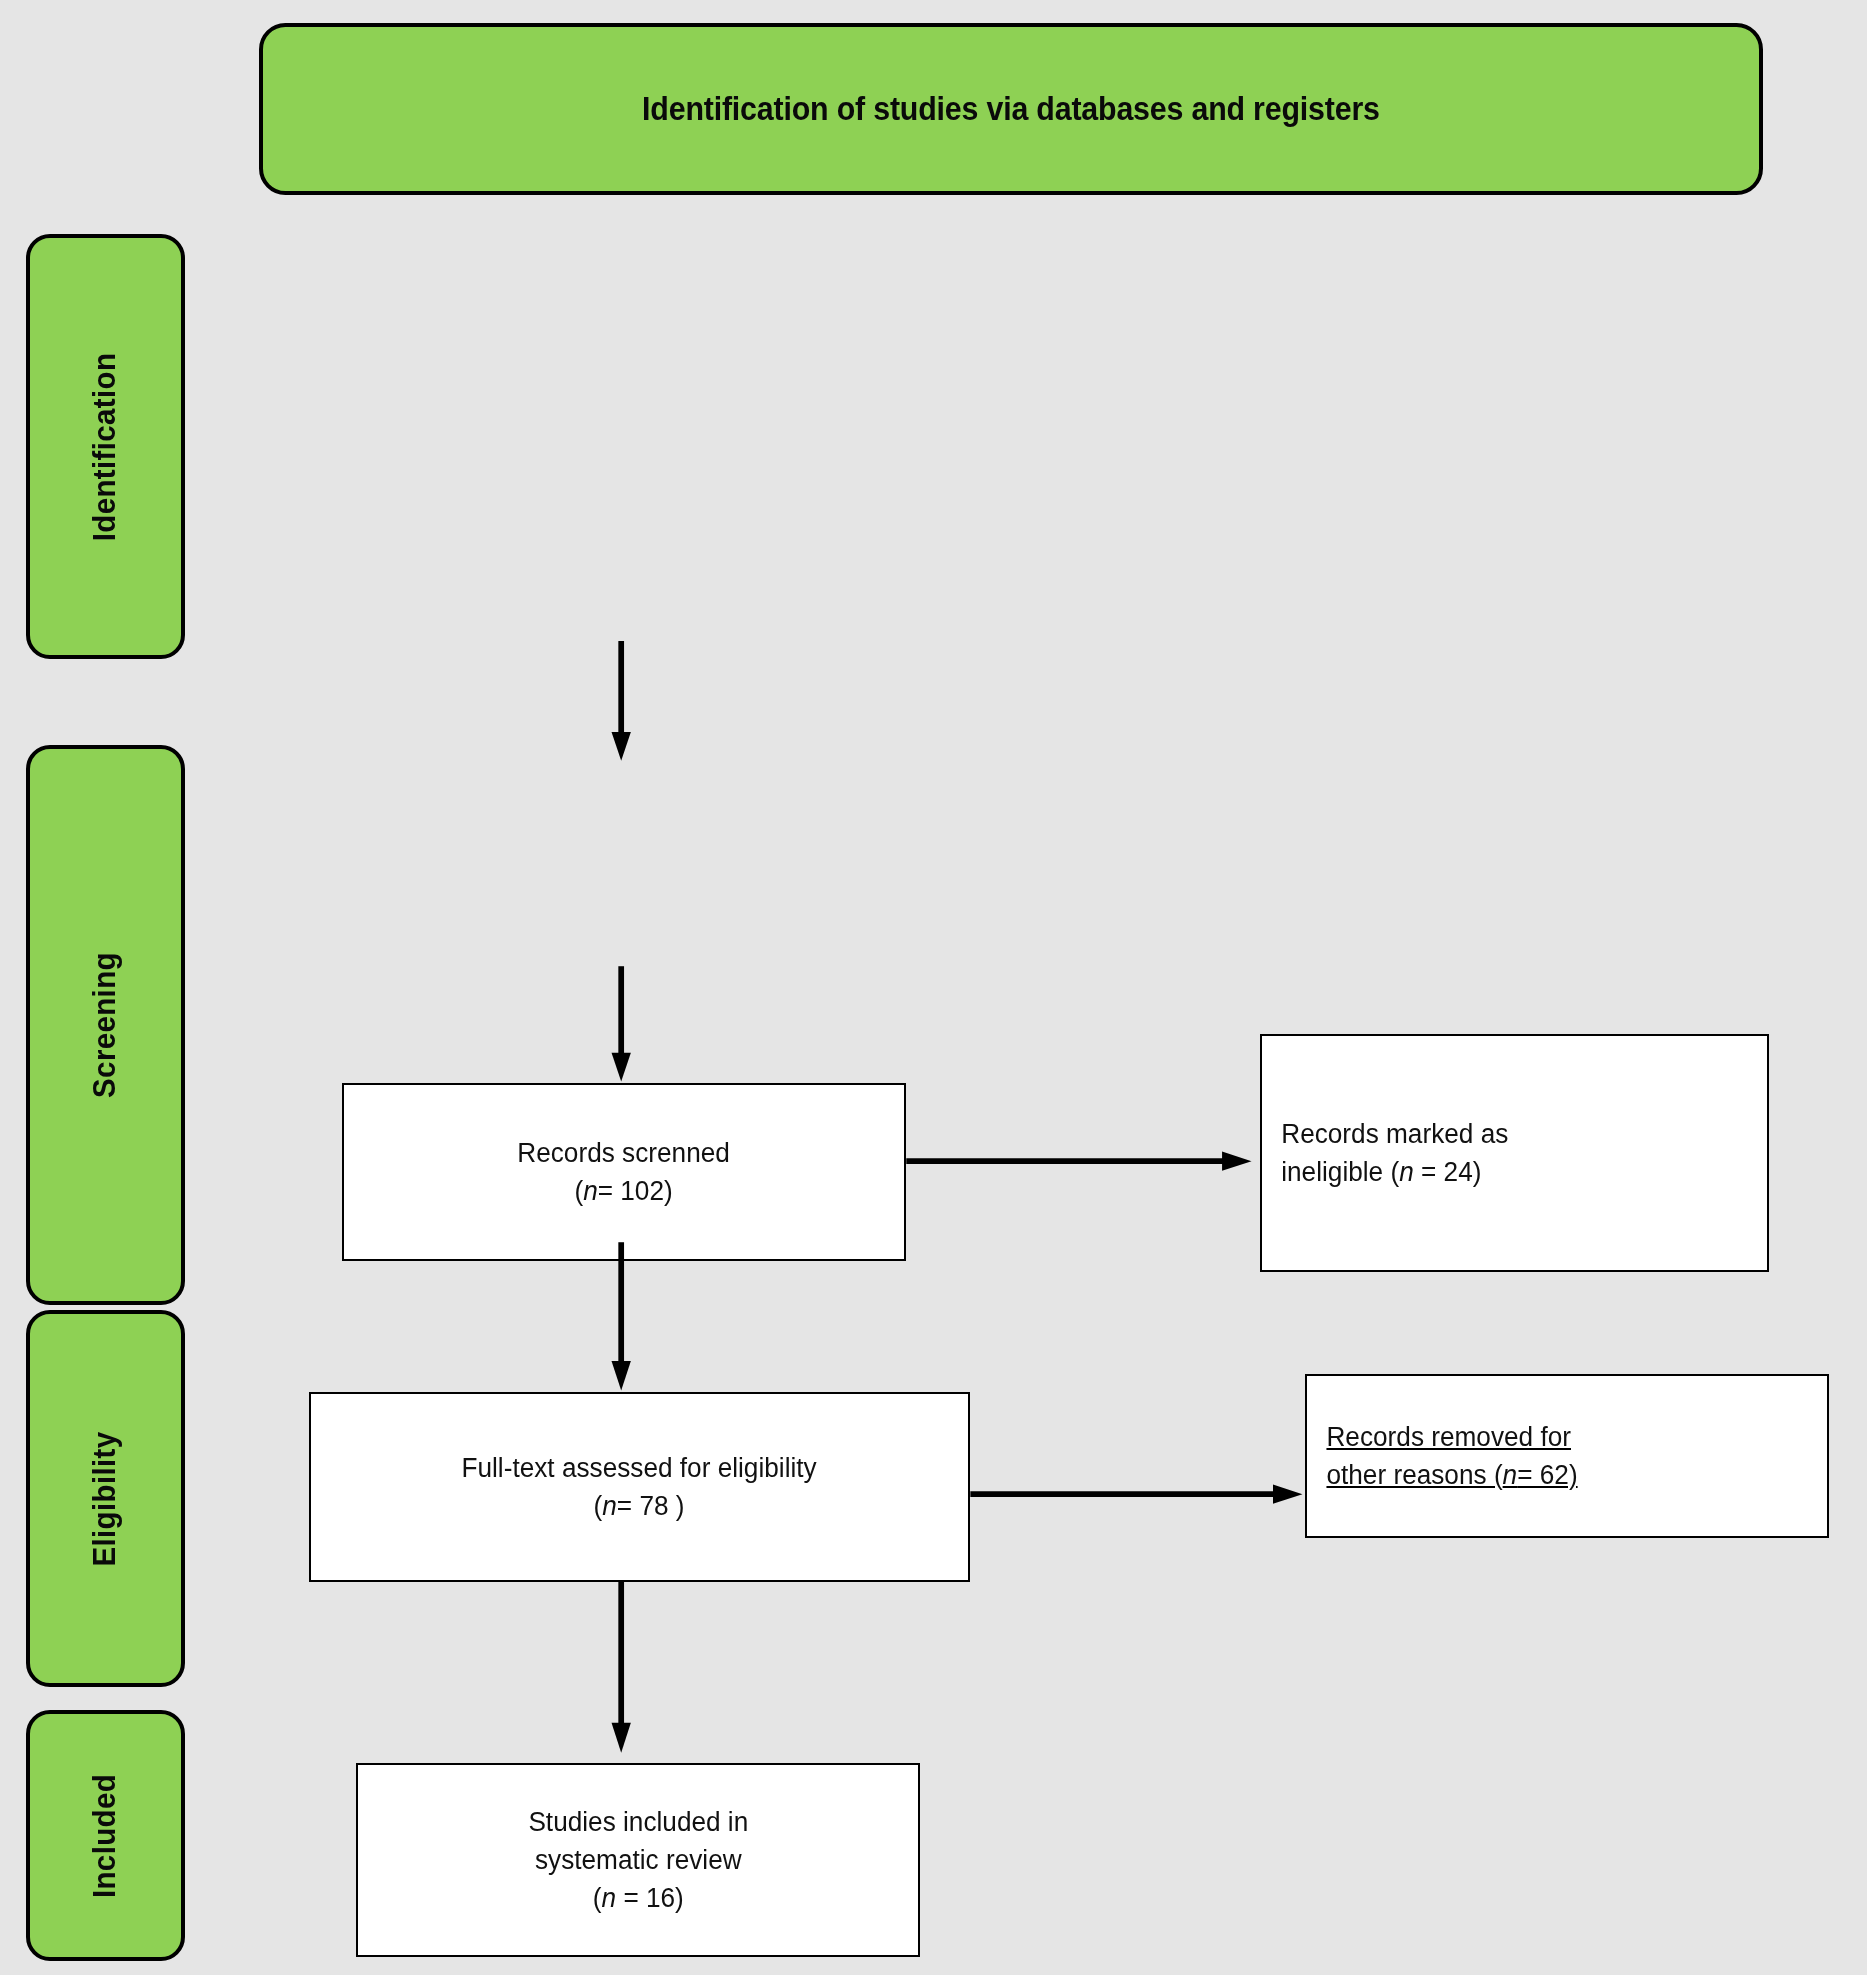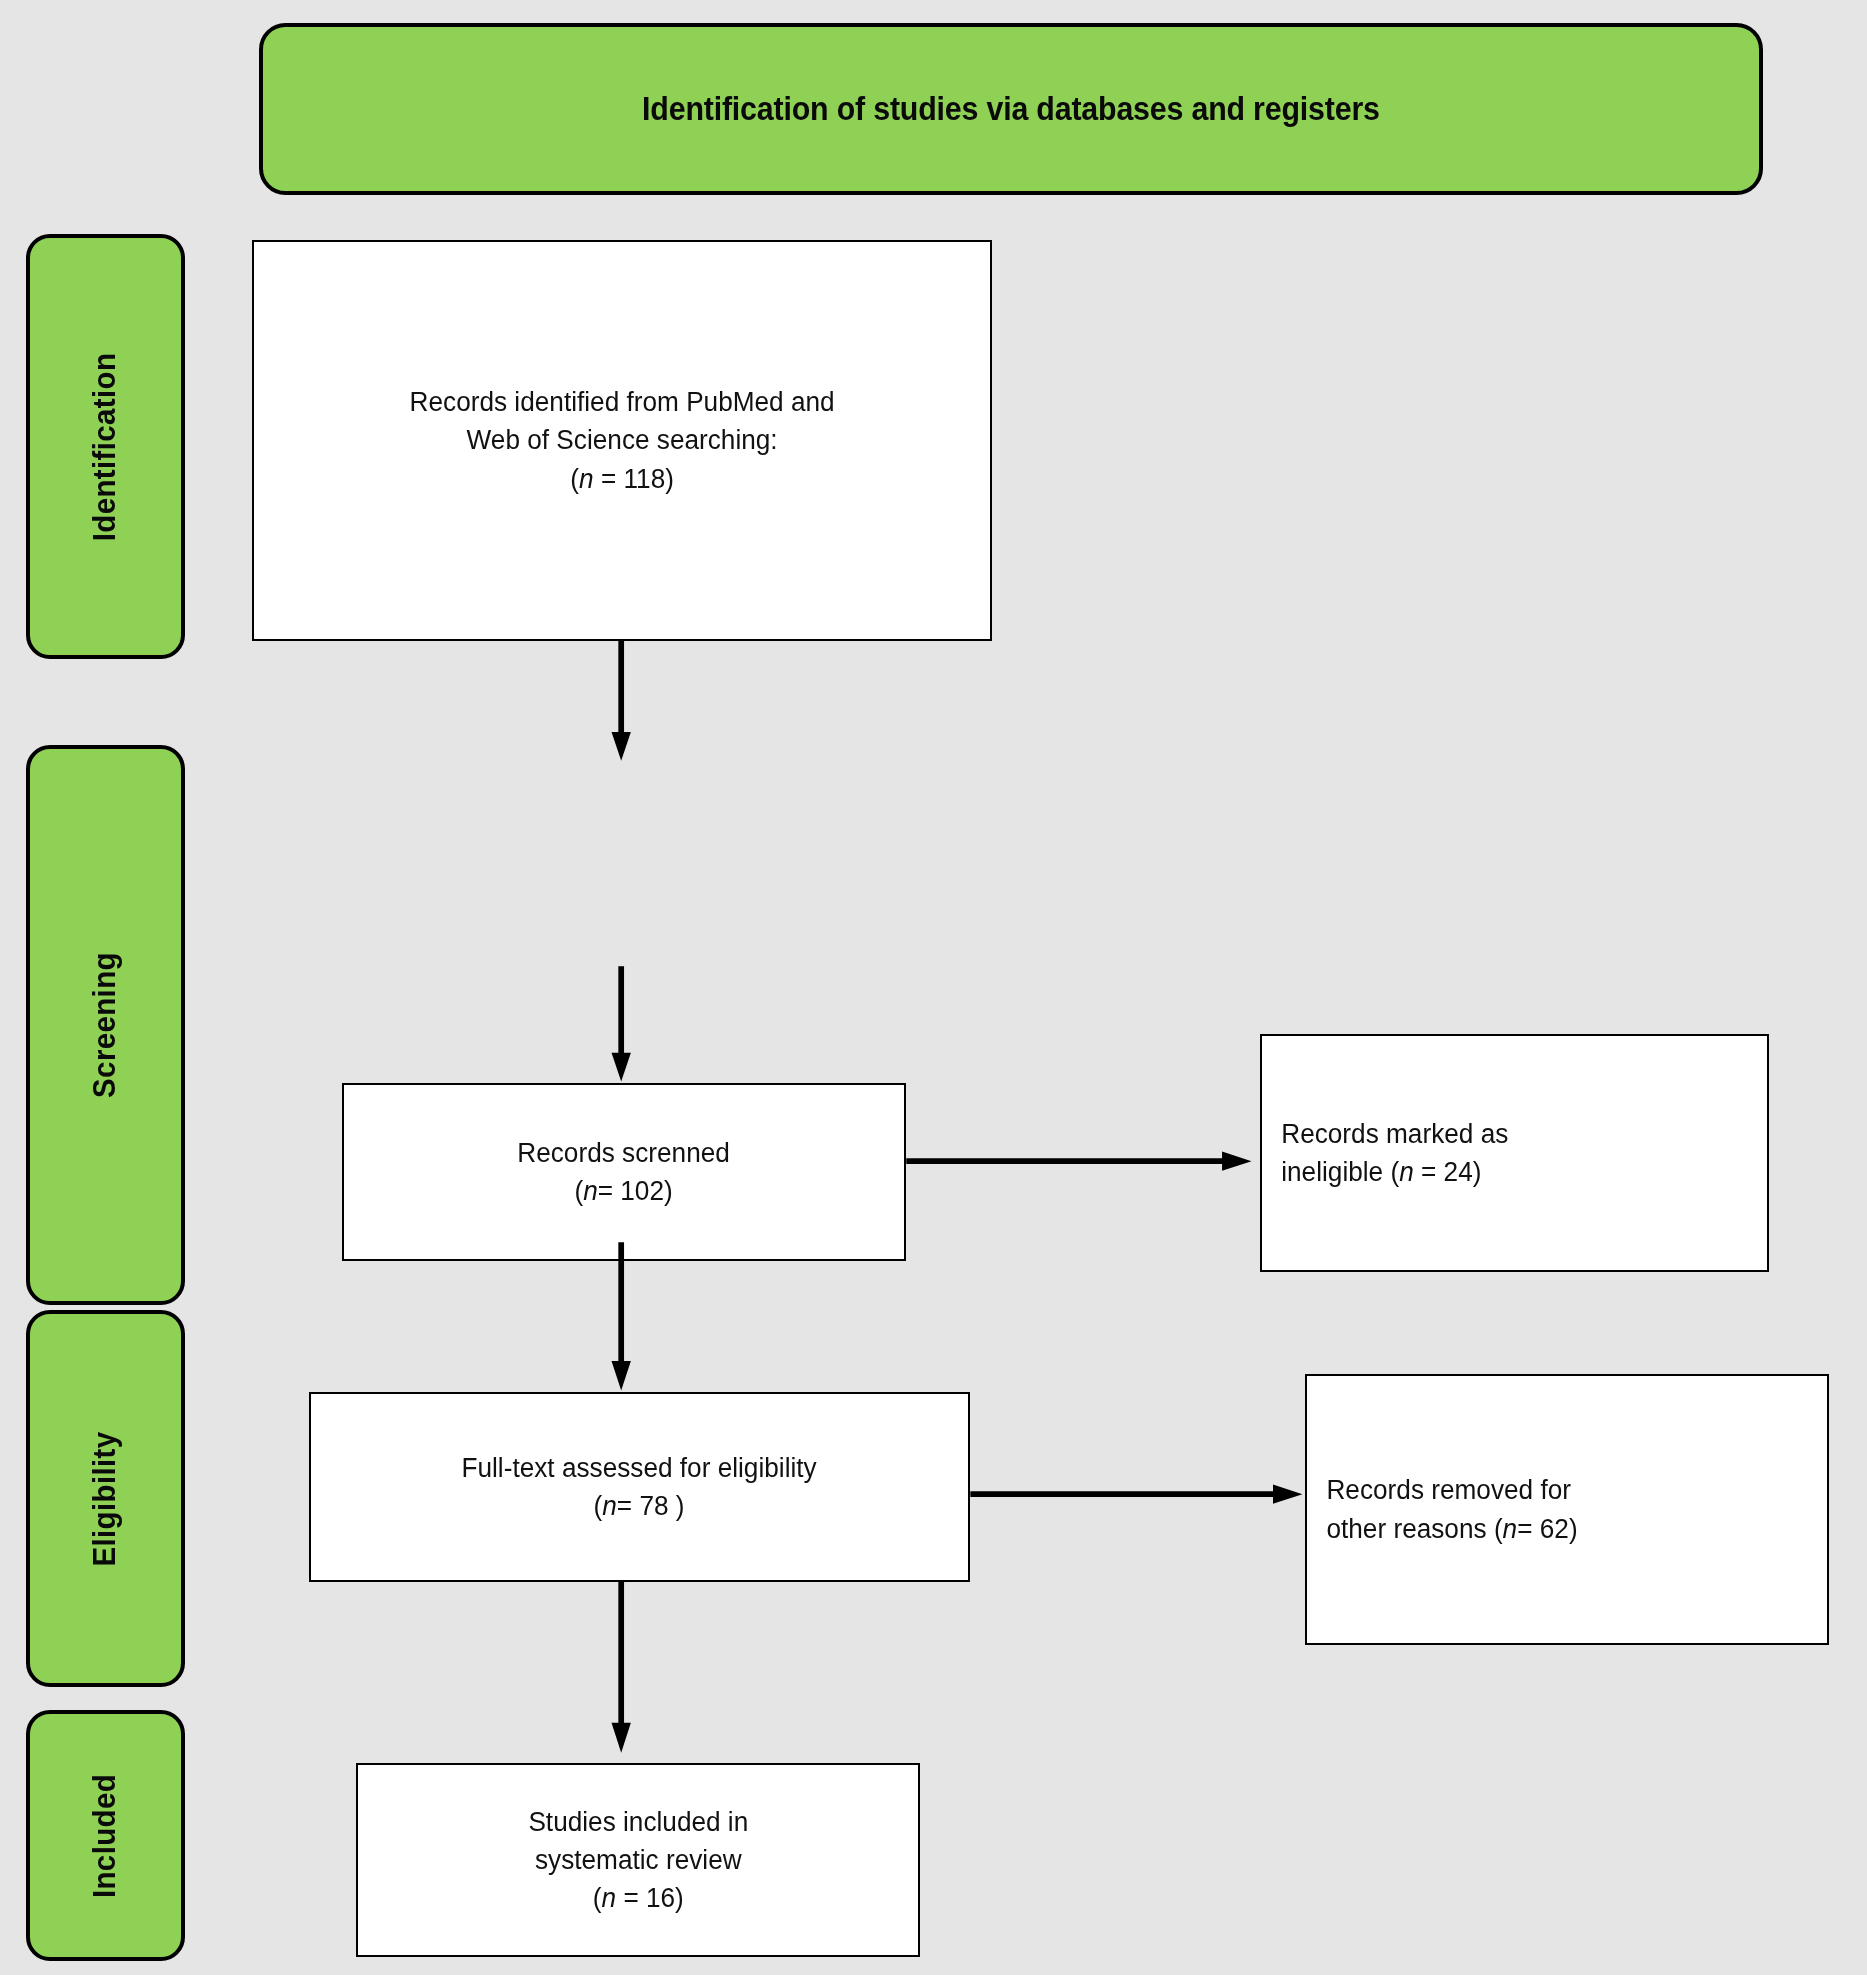--- a/index.html
+++ b/index.html
@@ -114,27 +114,20 @@
   </div>
 
   <div class="side-label" style="left:25.6px; top:1310px; width:159px; height:377px;">
     <span class="side-text">Eligibility</span>
   </div>
 
   <div class="side-label" style="left:25.6px; top:1710px; width:159px; height:251px;">
     <span class="side-text">Included</span>
   </div>
 
-  <div class="flow-box" style="left:252px; top:240px; width:740px; height:401px;">
-    <span class="box-text">
-      <span>Records identified from PubMed and</span><br>
-      <span>Web of Science searching:</span><br>
-      <span>(</span><i>n</i><span> = 118)</span>
-    </span>
-  </div>
 
   <div class="arrow-v" style="left:608px; top:641px; width:26.4px; height:121px;">
     <svg width="26.4" height="121" viewBox="0 0 60 275">
       <line x1="30" y1="0" x2="30" y2="215" stroke="#000" stroke-width="13"></line>
       <polygon points="8,207 52,207 30,272" fill="#000"></polygon>
     </svg>
   </div>
 
 
   <div class="arrow-v" style="left:608px; top:966px; width:26.4px; height:117px;">
@@ -179,21 +172,21 @@
     </span>
   </div>
 
   <div class="arrow-h" style="left:970px; top:1481px; width:335px; height:26.4px;">
     <svg width="335" height="26.4" viewBox="0 0 760 60">
       <line x1="0" y1="30" x2="695" y2="30" stroke="#000" stroke-width="13"></line>
       <polygon points="688,8 688,52 755,30" fill="#000"></polygon>
     </svg>
   </div>
 
-  <div class="flow-box left-align" style="left:1305px; top:1374px; width:524px; height:271px;">
+  <div class="flow-box left-align" style="left:1305px; top:1374px; width:524px; height:164px;text-decoration:underline;">
     <span class="box-text">
       <span>Records removed for</span><br>
       <span>other reasons (</span><i>n</i><span>= 62)</span>
     </span>
   </div>
 
   <div class="arrow-v" style="left:608px; top:1581px; width:26.4px; height:174px;">
     <svg width="26.4" height="174" viewBox="0 0 60 395">
       <line x1="30" y1="0" x2="30" y2="330" stroke="#000" stroke-width="13"></line>
       <polygon points="8,322 52,322 30,390" fill="#000"></polygon>

